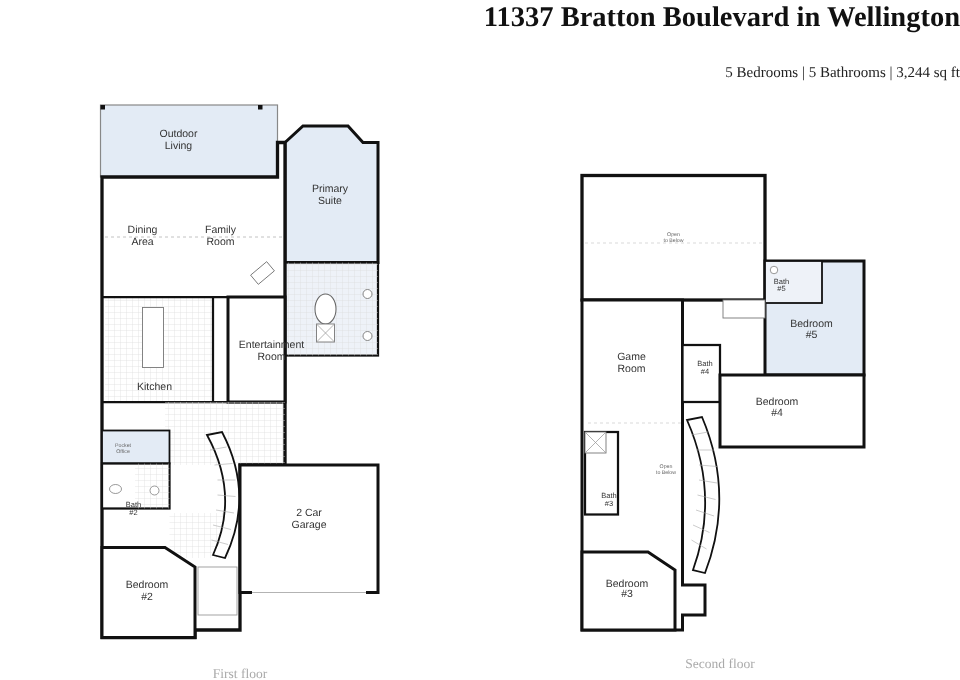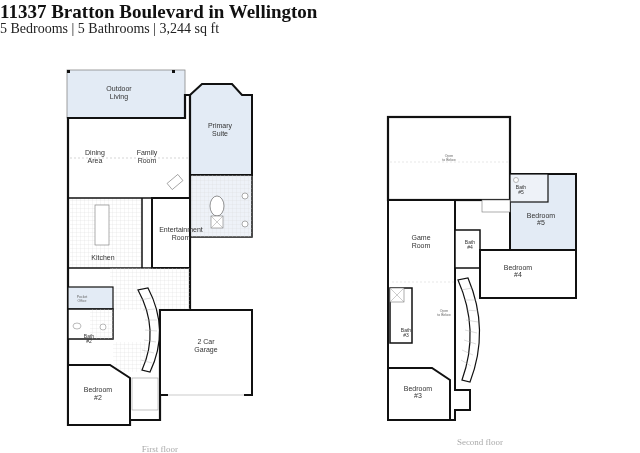--- a/index.html
+++ b/index.html
@@ -1,19 +1,19 @@
 <!DOCTYPE html>
 <html><head>
 <meta charset="utf-8">
 <style>
   html, body { margin:0; padding:0; background:#ffffff; }
   body { width:640px; height:453px; position:relative; overflow:hidden; font-family:"Liberation Sans", sans-serif; }
-  .hdr { position:absolute; left:0; top:0; width:640px; text-align:left; }
+  .hdr { position:absolute; left:0; top:0; width:640px; text-align:right; }
   .title { font-family:"Liberation Serif", serif; font-weight:bold; font-size:19px; color:#111; margin-top:1px; line-height:22px; }
-  .sub { font-family:"Liberation Serif", serif; font-size:14px; color:#222; line-height:12px; }
+  .sub { font-family:"Liberation Serif", serif; font-size:10px; color:#222; line-height:12px;margin-top:20px; }
   svg { position:absolute; left:0; top:0; }
   .lbl { font-family:"Liberation Sans", sans-serif; font-size:7px; fill:#333; text-anchor:middle; }
   .tiny { font-family:"Liberation Sans", sans-serif; font-size:3.5px; fill:#666; text-anchor:middle; }
   .cap { font-family:"Liberation Serif", serif; font-size:9px; fill:#aaa; text-anchor:middle; }
 </style>
 </head>
 <body>
 
 <div class="hdr">
   <div class="title">11337 Bratton Boulevard in Wellington</div>

